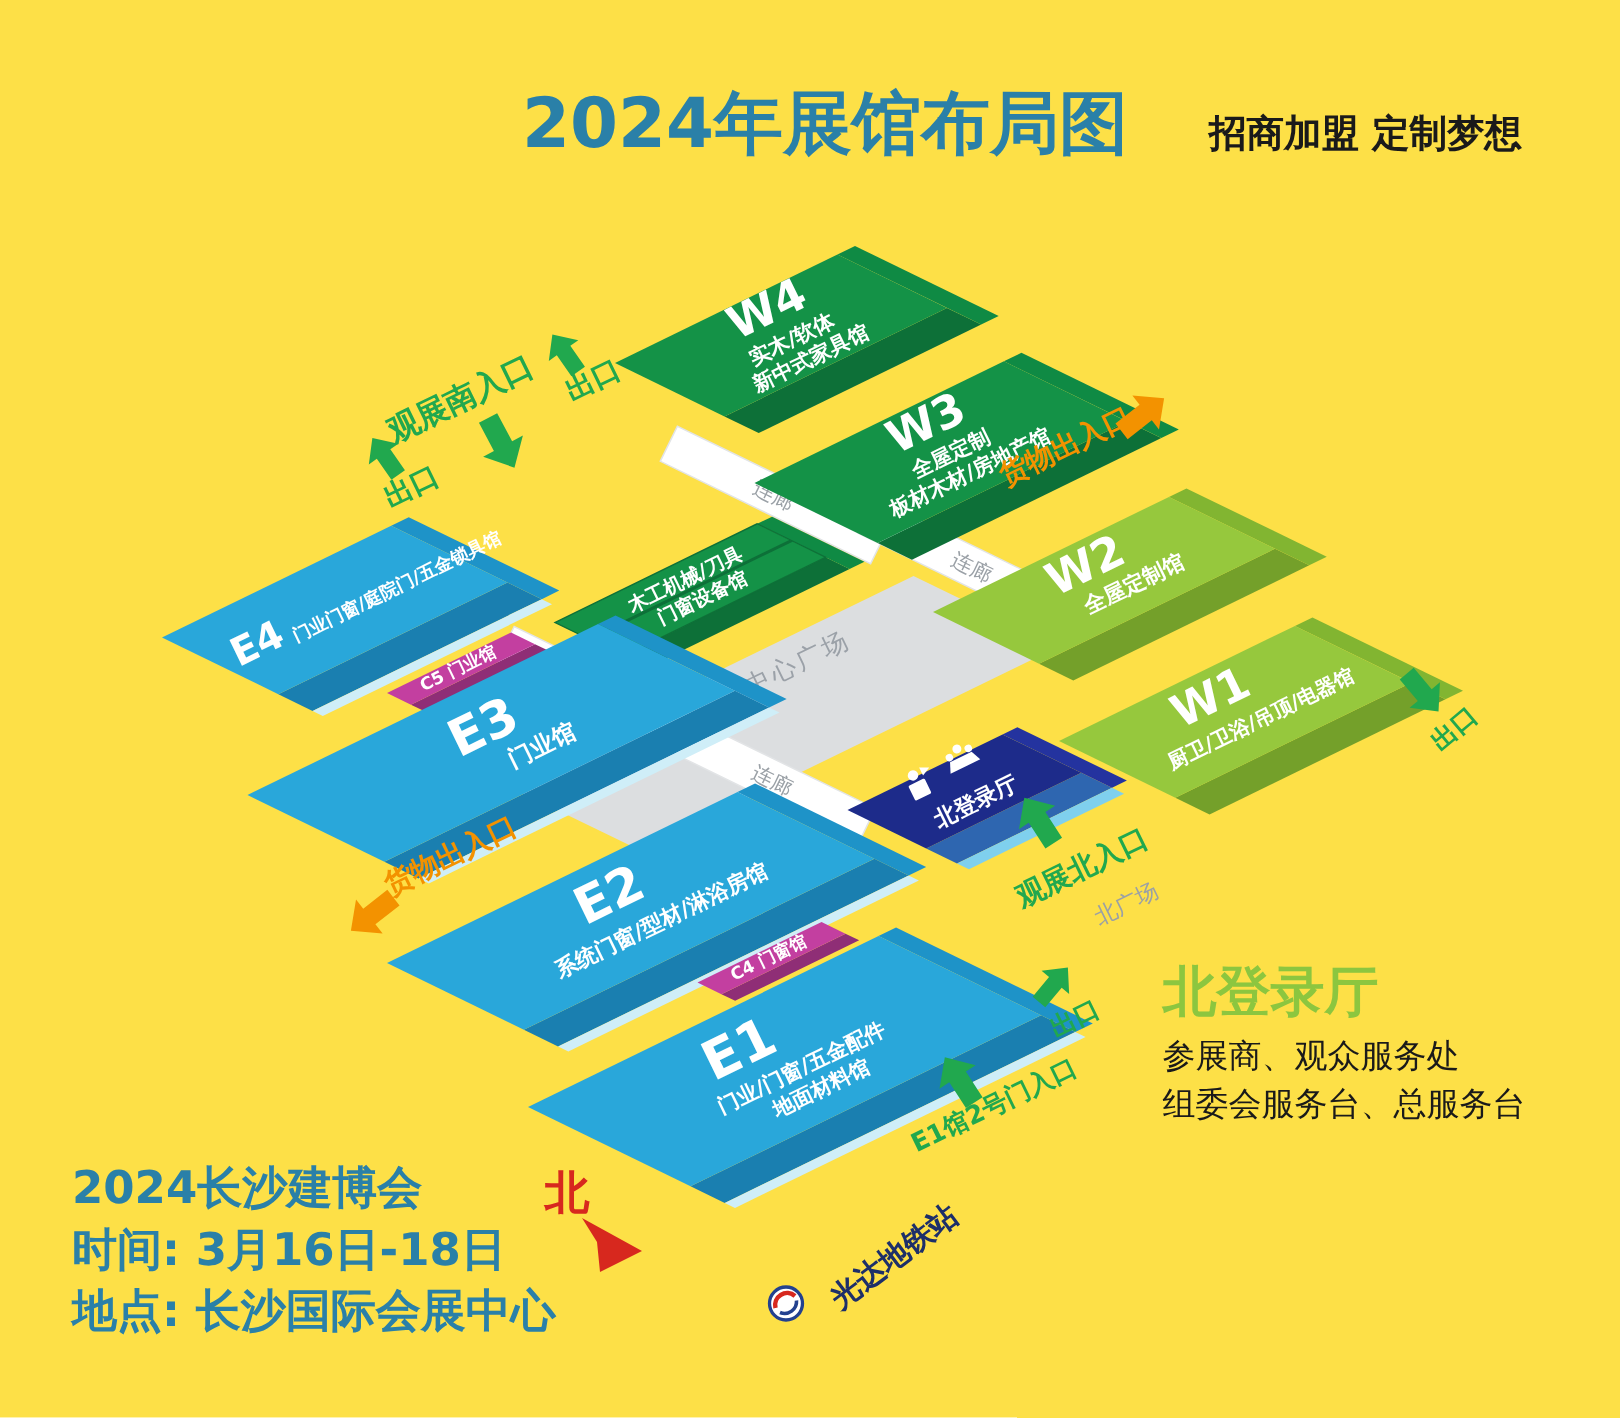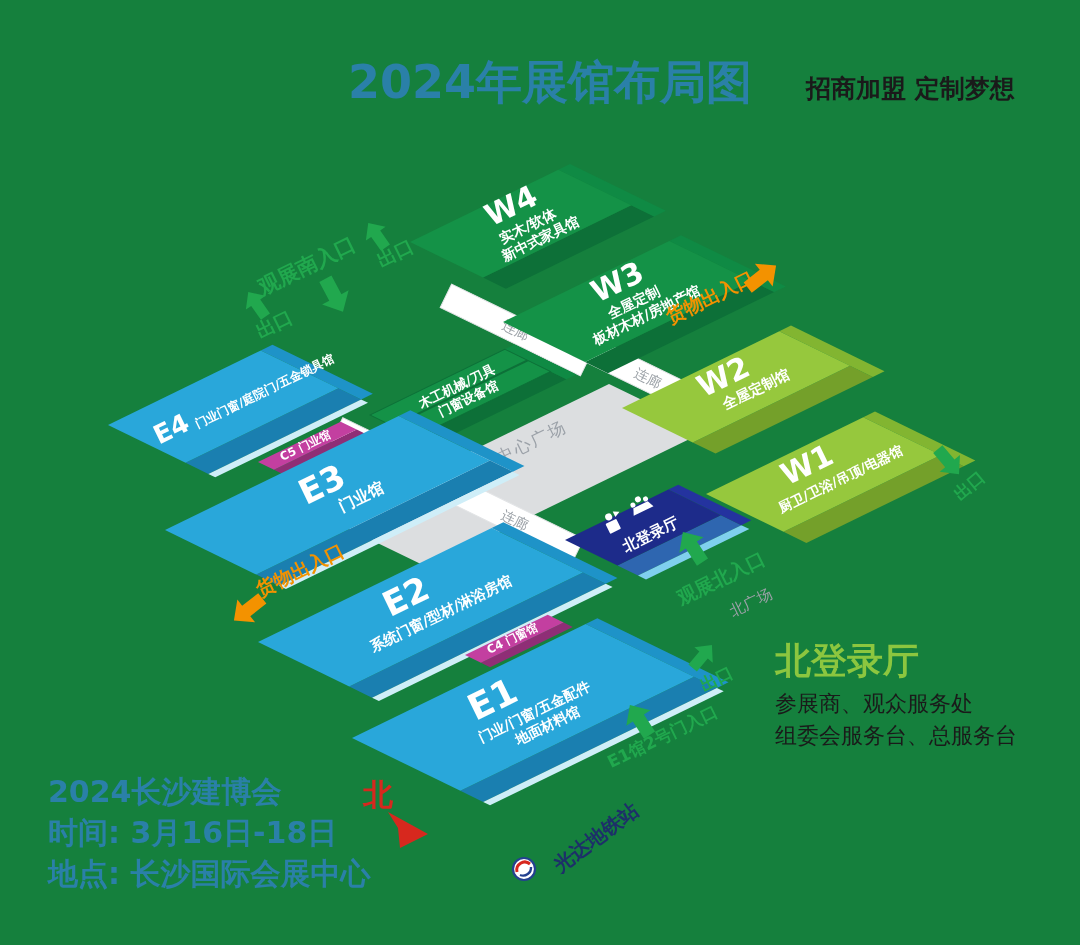--- a/index.html
+++ b/index.html
@@ -1,16 +1,16 @@
 <!DOCTYPE html>
 <html><head>
 <meta charset="utf-8">
 <style>
   html,body{margin:0;padding:0;background:#ffffff;}
-  .page{position:relative;width:1080px;height:945px;background:#15803d;overflow:hidden;
+  .page{position:relative;width:1080px;height:945px;background:#fde047;overflow:hidden;
         font-family:"DejaVu Sans","Liberation Sans",sans-serif;}
   svg text{font-family:"DejaVu Sans","Liberation Sans",sans-serif;}
 </style>
 </head>
 <body>
 
 <div class="page">
 <svg width="1080" height="945" viewBox="0 0 1080 945">
   <defs>
     <path id="arr" d="M0,-17 L12,-4 L5.5,-4 L5.5,13 L-5.5,13 L-5.5,-4 L-12,-4 Z"></path>

